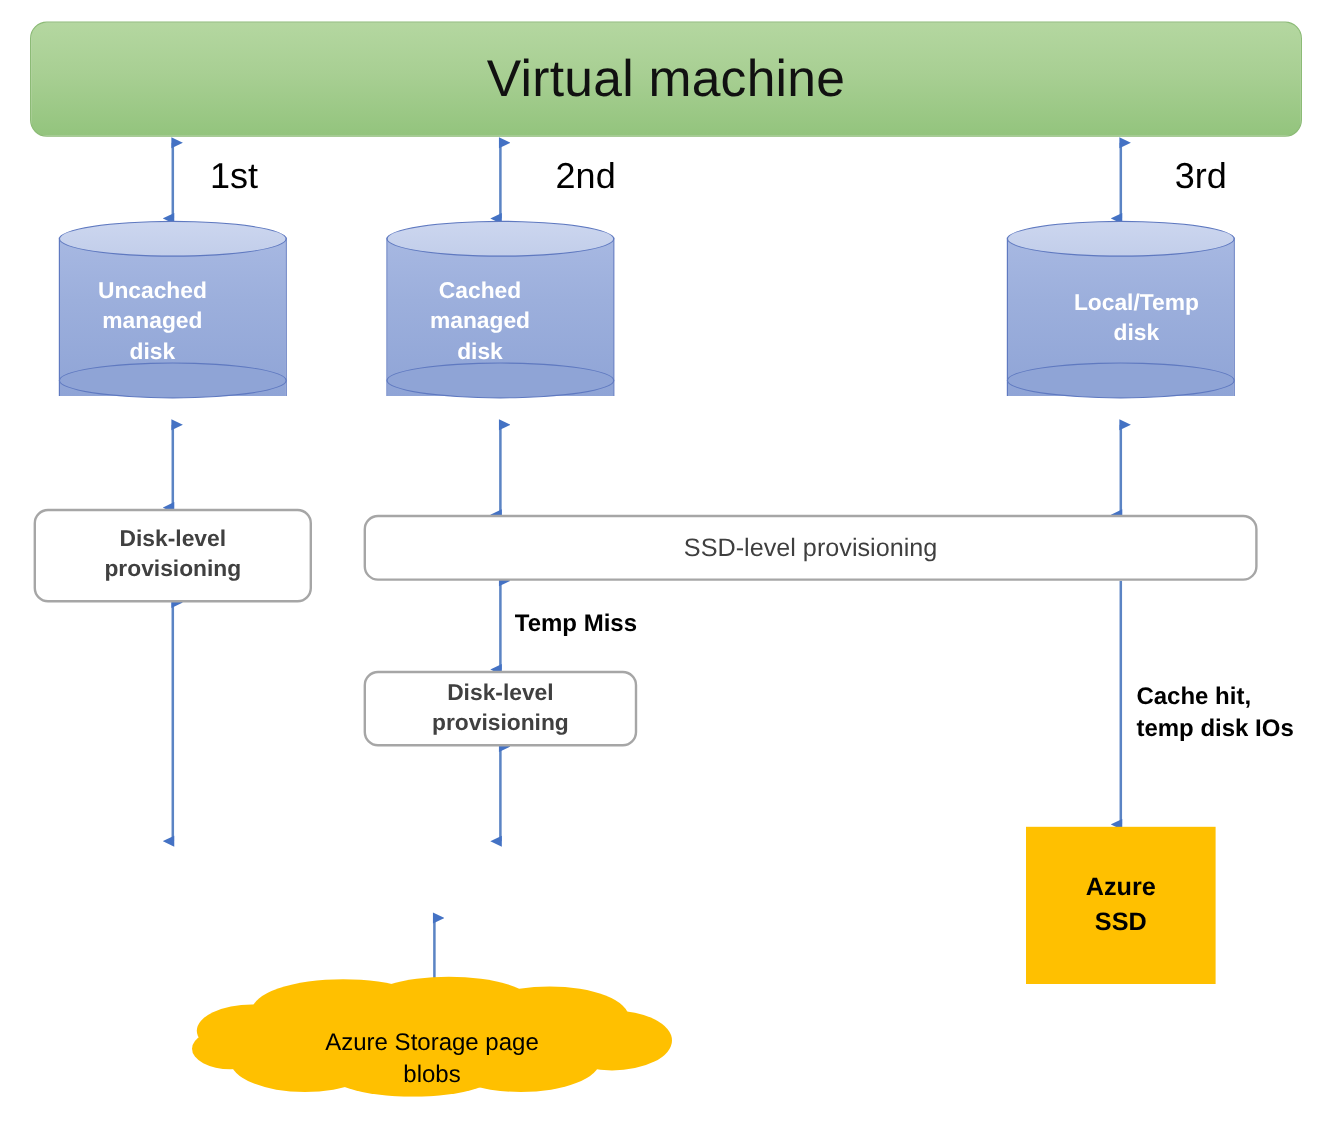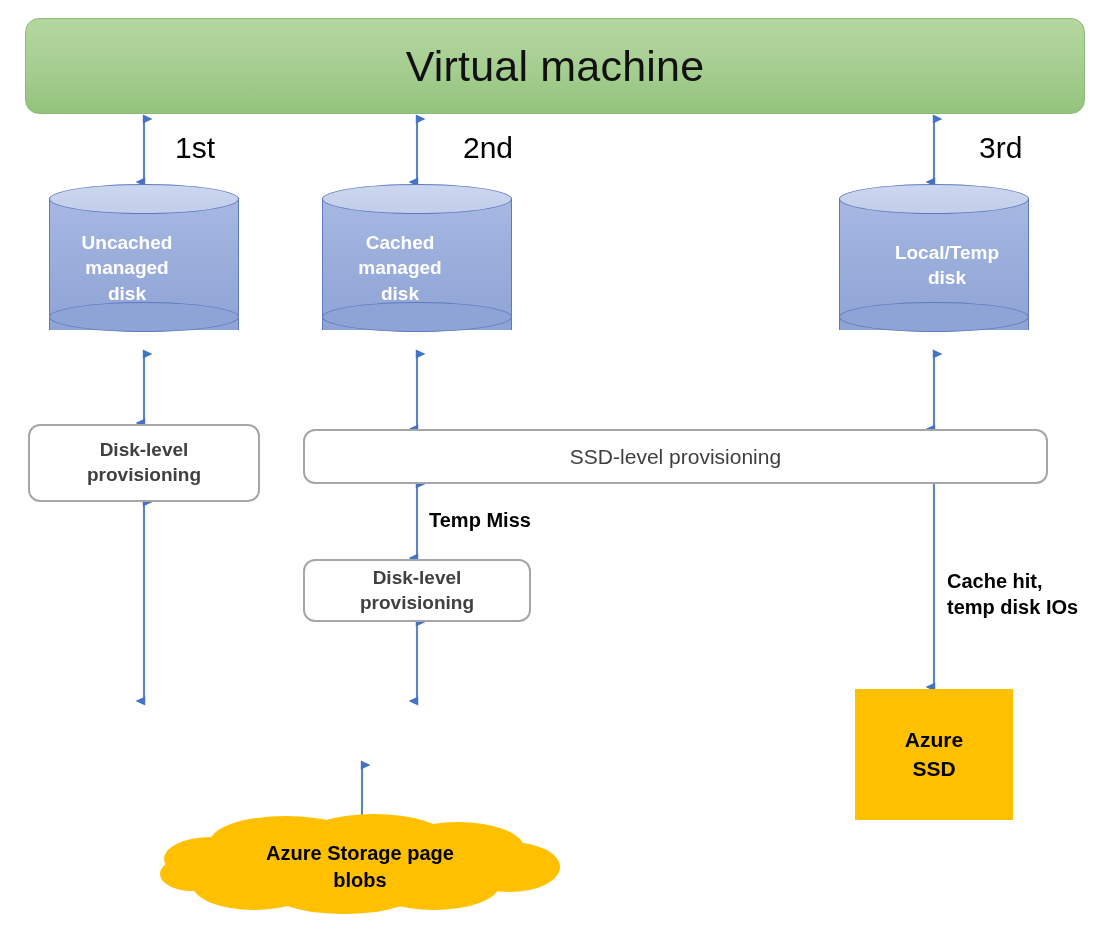--- a/index.html
+++ b/index.html
@@ -158,26 +158,26 @@
     position: absolute;
     left: 158px;
     top: 812px;
     width: 404px;
     height: 102px;
   }
   .cloud svg { display: block; }
   .cloud .cloud-label {
     position: absolute;
     left: 0;
-    top: 28px;
+    top: 44px;
     width: 404px;
     text-align: center;
     color: #000000;
     font-size: 20px;
-    font-weight: bold;
+    font-weight: normal;
     line-height: 1.35;
     white-space: pre-line;
   }
 
   
   .annot {
     position: absolute;
     font-size: 20px;
     font-weight: bold;
     color: #000000;

